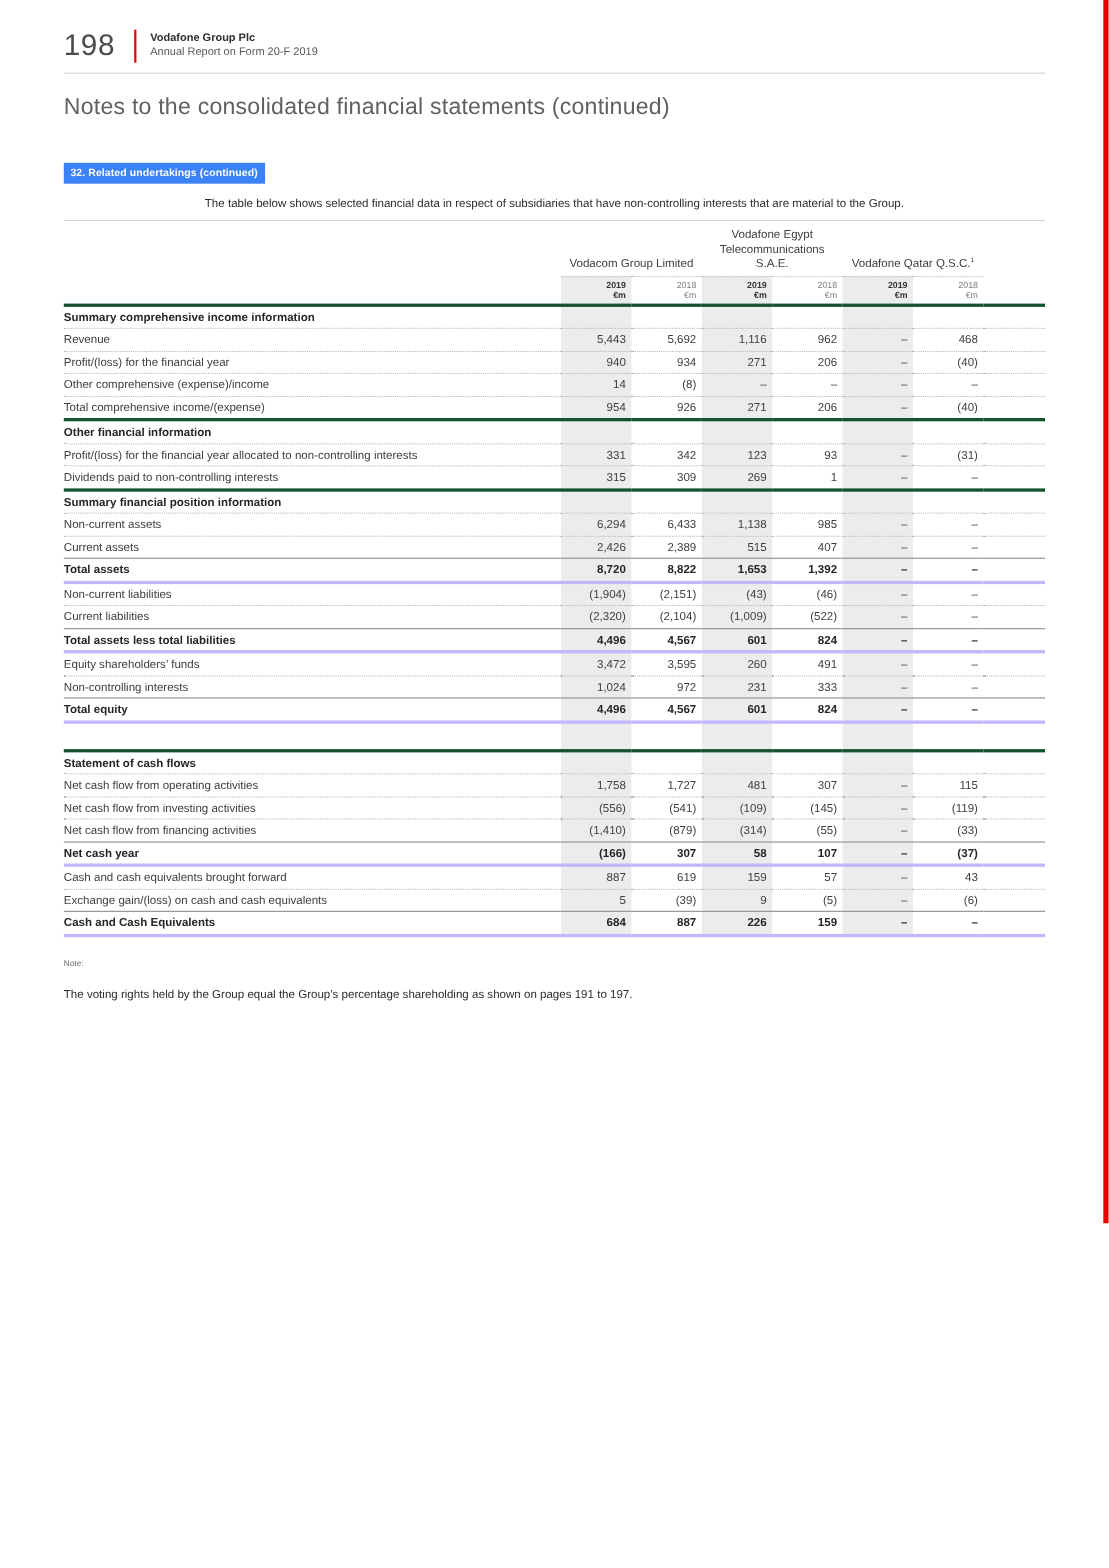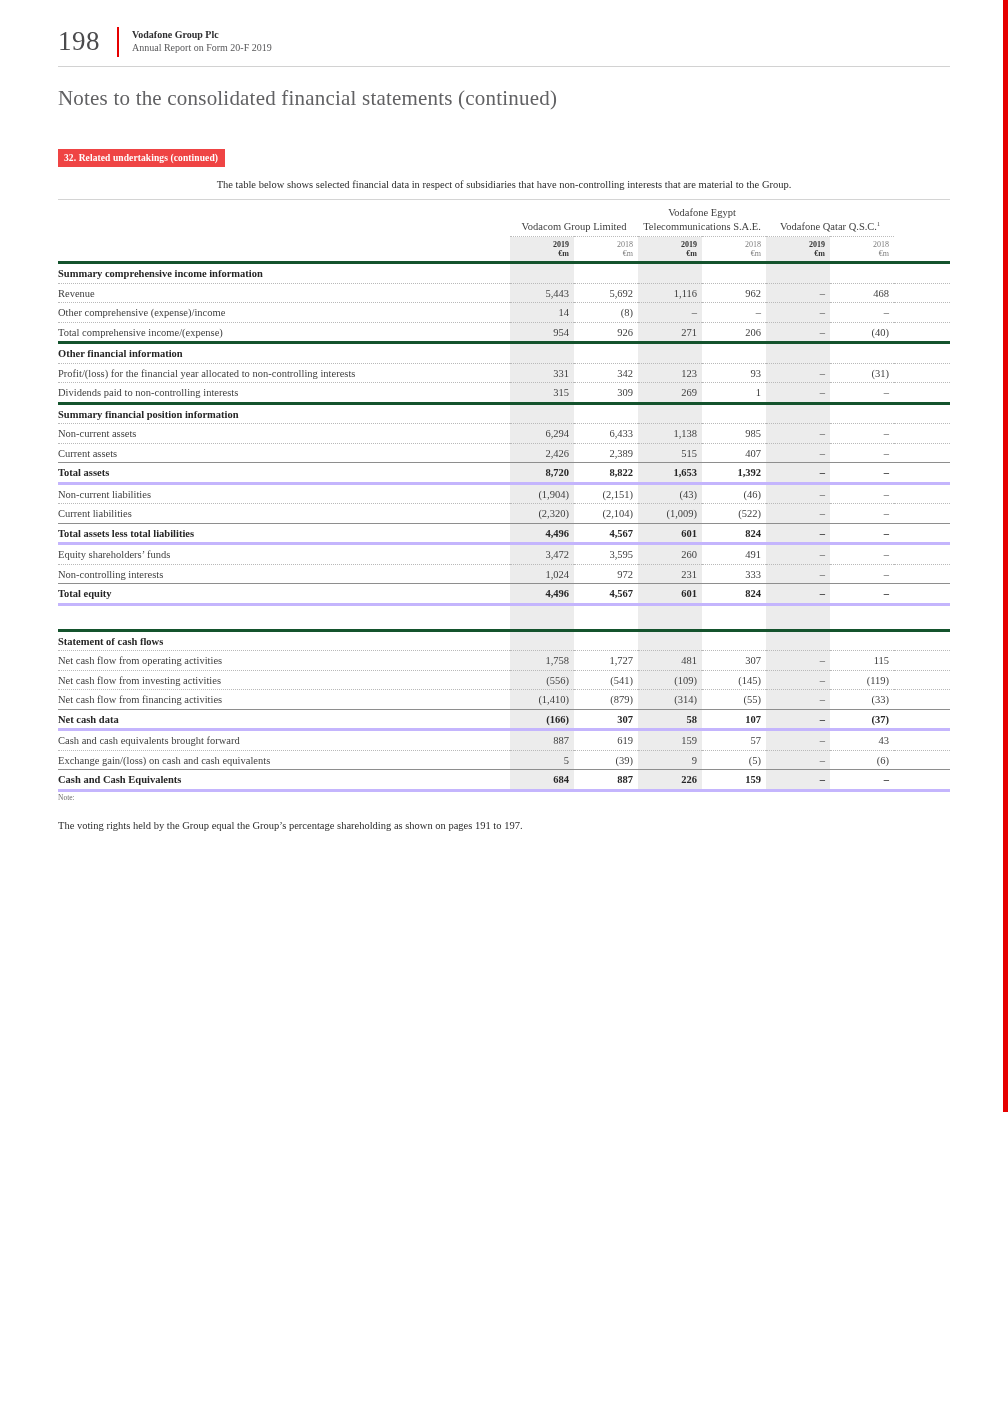--- a/index.html
+++ b/index.html
@@ -4,42 +4,42 @@
 <style>
   * { margin:0; padding:0; box-sizing:border-box; }
   html,body { background:#ffffff; }
   body {
     width:1008px; min-height:1425px;
     font-family:"Liberation Sans", sans-serif;
     color:#333;
   }
   .page {
     position:relative; width:1008px; height:1112px;
-    background:#fff; overflow:hidden;font-family:Liberation Serif, serif;
+    background:#fff; overflow:hidden;
   }
   .red-edge {
     position:absolute; top:0; right:0; width:5px; height:1425px;
     background:#e60000;
   }
   .content { padding:26px 58px 0 58px; width:1008px; }
 
   
   .page-header { display:flex; align-items:flex-start; }
   .page-number { font-size:27px; color:#4b4b4d; line-height:30px; letter-spacing:.5px; }
   .red-divider { width:2px; height:30px; background:#e60000; margin:1px 13px 0 17px; }
   .header-text { padding-top:3px; }
   .company-name { font-size:10px; font-weight:bold; color:#2e2e30; line-height:12px; }
   .report-name { font-size:10px; color:#58585a; line-height:13px; }
   .header-rule { border:none; border-top:1px solid #d2d2d2; margin-top:9px; }
 
   
   .doc-title { margin-top:19px; font-size:21px; font-weight:normal; color:#616163; letter-spacing:.2px; }
   .section-badge {
     display:inline-block; margin-top:38px;
-    background:#ef4444; color:#fff;
+    background:#3b82f6; color:#fff;
     font-size:9.5px; font-weight:bold;
     padding:4px 7px 4px 6px; letter-spacing:.1px;
   }
   .intro { margin-top:12px; font-size:10.5px; color:#2c2c2c;text-align:center; }
 
   
   table.fin-table {
     margin-top:9px; width:892px;
     border-collapse:collapse; table-layout:fixed;
     border-top:1px solid #d4d4d4;
@@ -66,21 +66,21 @@
   tbody td { padding:4px 0 3.5px 0; }
   td.num-cell { text-align:right; padding-right:5px; }
   tr.row-data td, tr.row-section td { border-bottom:1px dotted #b9b9b9; }
   tr.row-section td { border-top:3px solid #14532d; }
   tr.row-section td.label-cell { font-weight:bold; color:#262626; }
   tr.row-total td { border-top:1px solid #8e8e8e; border-bottom:3px solid #c4b5fd; font-weight:bold; color:#262626;margin-top:19px; }
   tr.row-spacer td { height:26px; border-bottom:none; }
   td.label-cell { padding-right:8px; }
 
   
-  .notes { margin-top:0; }
+  .notes { margin-top:18px; }
   .note-label { font-size:7.5px; color:#6a6a6a; line-height:11px; }
   .note-item { font-size:8px; color:#4a4a4a; line-height:12px; }
   .note-num { display:inline-block; width:13px; }
   .closing { margin-top:17px; font-size:10.5px; color:#2c2c2c; }
 </style>
 </head>
 <body>
 
 <div class="page">
   <div class="red-edge"></div>
@@ -167,20 +167,30 @@
             <td class="label-cell">Revenue</td>
             <td class="num-cell shaded">5,443</td>
             <td class="num-cell">5,692</td>
             <td class="num-cell shaded">1,116</td>
             <td class="num-cell">962</td>
             <td class="num-cell shaded">–</td>
             <td class="num-cell">468</td>
             <td class="tail-cell"></td>
           </tr>
           <tr class="row-data">
+            <td class="label-cell">Profit/(loss) for the financial year</td>
+            <td class="num-cell shaded">940</td>
+            <td class="num-cell">934</td>
+            <td class="num-cell shaded">271</td>
+            <td class="num-cell">206</td>
+            <td class="num-cell shaded">–</td>
+            <td class="num-cell">(40)</td>
+            <td class="tail-cell"></td>
+          </tr>
+          <tr class="row-data">
             <td class="label-cell">Other comprehensive (expense)/income</td>
             <td class="num-cell shaded">14</td>
             <td class="num-cell">(8)</td>
             <td class="num-cell shaded">–</td>
             <td class="num-cell">–</td>
             <td class="num-cell shaded">–</td>
             <td class="num-cell">–</td>
             <td class="tail-cell"></td>
           </tr>
           <tr class="row-data">
@@ -367,21 +377,21 @@
             <td class="label-cell">Net cash flow from financing activities</td>
             <td class="num-cell shaded">(1,410)</td>
             <td class="num-cell">(879)</td>
             <td class="num-cell shaded">(314)</td>
             <td class="num-cell">(55)</td>
             <td class="num-cell shaded">–</td>
             <td class="num-cell">(33)</td>
             <td class="tail-cell"></td>
           </tr>
           <tr class="row-total">
-            <td class="label-cell">Net cash data</td>
+            <td class="label-cell">Net cash year</td>
             <td class="num-cell shaded">(166)</td>
             <td class="num-cell">307</td>
             <td class="num-cell shaded">58</td>
             <td class="num-cell">107</td>
             <td class="num-cell shaded">–</td>
             <td class="num-cell">(37)</td>
             <td class="tail-cell"></td>
           </tr>
           <tr class="row-data">
             <td class="label-cell">Cash and cash equivalents brought forward</td>

